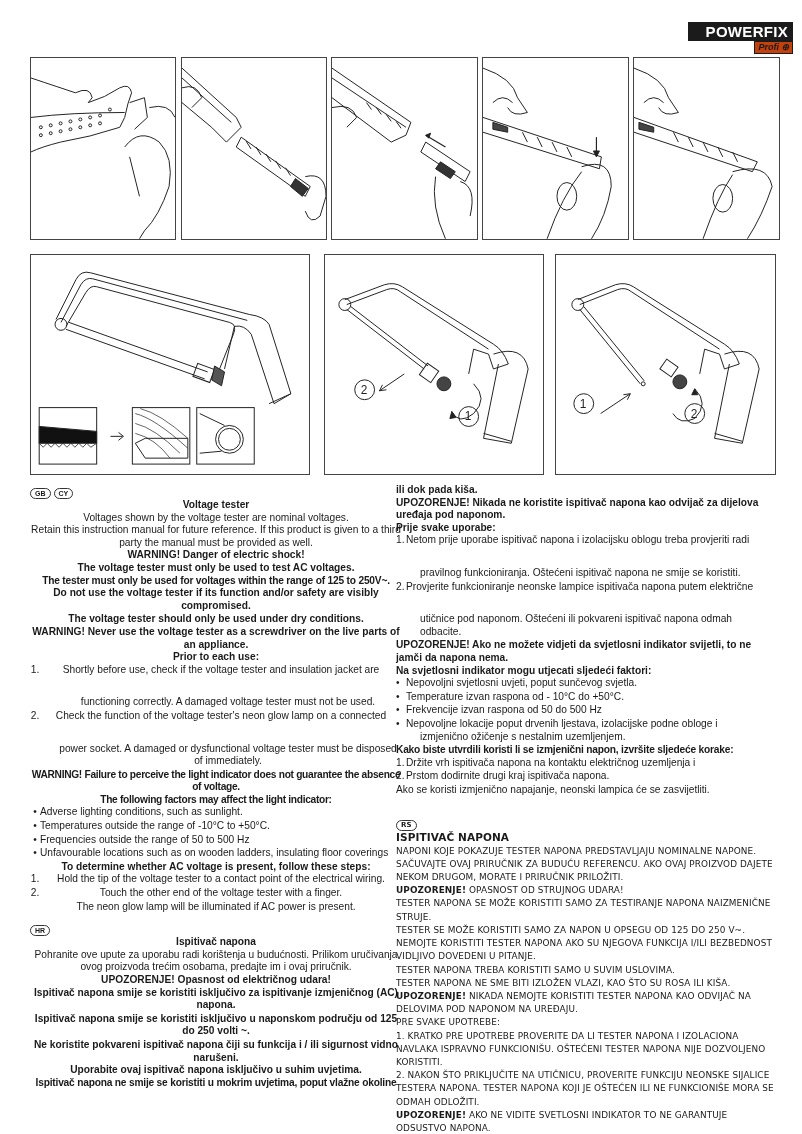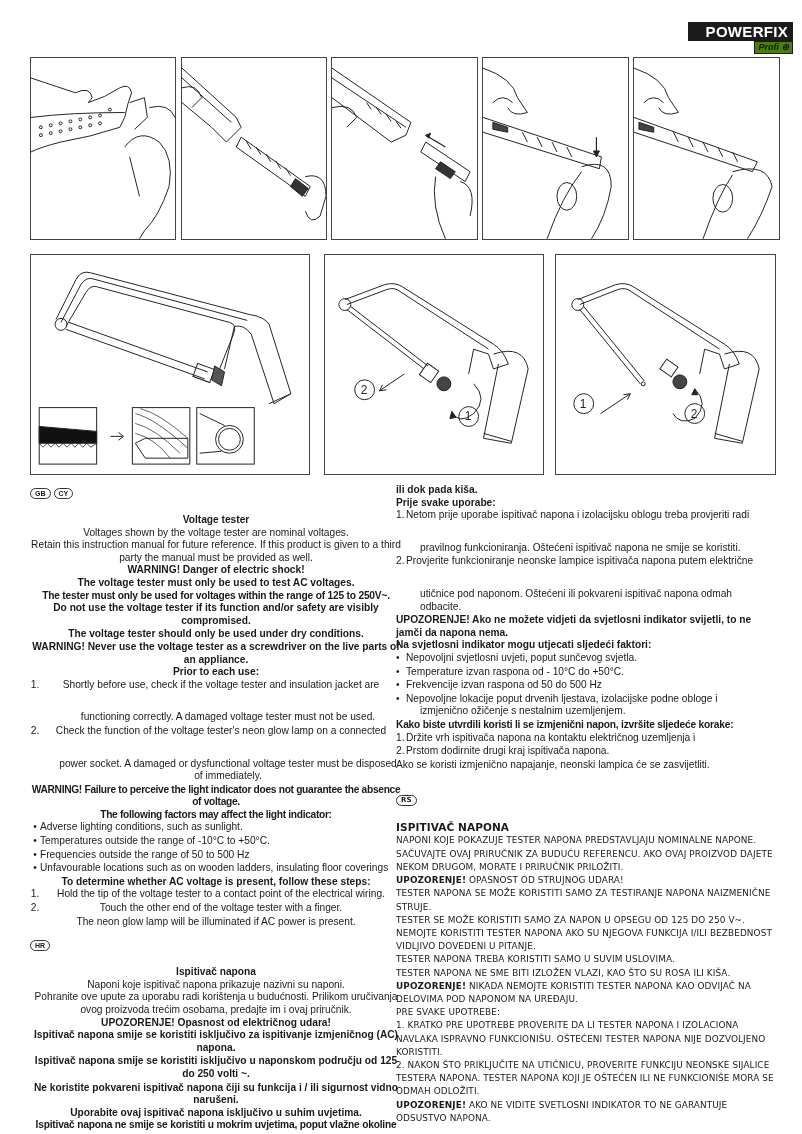--- a/index.html
+++ b/index.html
@@ -1,29 +1,29 @@
 <!DOCTYPE html>
 <html><head>
 <meta charset="utf-8">
 <style>
   * { box-sizing: border-box; margin: 0; padding: 0; }
   html, body { width: 802px; height: 1134px; background: #ffffff; overflow: hidden; }
   body { position: relative; font-family: "Liberation Sans", sans-serif; color: #1a1a1a; }
 
   .logo { position: absolute; left: 683px; top: 22px; width: 110px; height: 32px; }
   .logo .brand { position: absolute; right: 0; top: 0; background: #1b1b1b; color: #fff; font-weight: bold; font-size: 15px; letter-spacing: 0.3px; padding: 2px 5px 2px 18px; line-height: 15px; font-family: "Liberation Sans", sans-serif; }
-  .logo .sub { position: absolute; right: 0; top: 19px; border: 1.5px solid #1b1b1b; font-size: 9px; font-weight: bold; font-style: italic; padding: 0 3px; line-height: 11px; background: #4d7c0f; }
+  .logo .sub { position: absolute; right: 0; top: 19px; border: 1.5px solid #1b1b1b; font-size: 9px; font-weight: bold; font-style: italic; padding: 0 3px; line-height: 11px; background: #c2410c; }
 
   .panel { position: absolute; border: 1.3px solid #444; background: #fff; overflow: hidden; }
   .panel svg { width: 100%; height: 100%; display: block; }
 
   .col { position: absolute; font-size: 10.2px; line-height: 12.6px; }
   .col-left { left: 30px; top: 488px; width: 372px; text-align: center; }
   .col-right { left: 396px; top: 484px; width: 380px; }
-  .badges { display: flex; gap: 3px; margin-bottom: 15px; }
+  .badges { display: flex; gap: 3px; margin-bottom: 0; }
   .badge { display: inline-block; border: 1px solid #333; border-radius: 8px; font-size: 7px; font-weight: bold; padding: 0 4px; line-height: 9px; }
   .b { font-weight: bold; }
   .p { margin-bottom: 1px; }
   .li { display: flex; margin-bottom: 1px; }
   .li .n { width: 10px; flex-shrink: 0; }
   .li .t { flex: 1; }
   .li .t .indent { padding-left: 14px; display: block; margin-top: 20px; }
   .bul { display: flex; margin-bottom: 1px; }
   .bul .n { width: 10px; flex-shrink: 0; }
   .spacer { height: 12px; }
@@ -231,32 +231,32 @@
       <span class="n">2.</span>
       <span class="t">Touch the other end of the voltage tester with a finger.</span>
     </div>
   <div>The neon glow lamp will be illuminated if AC power is present.</div>
 
   <div class="spacer"></div>
   <div class="badges">
     <span class="badge">HR</span>
   </div>
   <div class="b">Ispitivač napona</div>
-  <div>Naponi koje ispitivač napona prikazuje nazivni su naponi.</div>
   <div>Pohranite ove upute za uporabu radi korištenja u budućnosti. Prilikom uručivanja ovog proizvoda trećim osobama, predajte im i ovaj priručnik.</div>
   <div class="b">UPOZORENJE! Opasnost od električnog udara!</div>
   <div class="b p">Ispitivač napona smije se koristiti isključivo za ispitivanje izmjeničnog (AC) napona.</div>
   <div class="b p">Ispitivač napona smije se koristiti isključivo u naponskom području od 125 do 250 volti ~.</div>
   <div class="b">Ne koristite pokvareni ispitivač napona čiji su funkcija i / ili sigurnost vidno narušeni.</div>
   <div class="b">Uporabite ovaj ispitivač napona isključivo u suhim uvjetima.</div>
   <div class="b" style="letter-spacing:-0.2px">Ispitivač napona ne smije se koristiti u mokrim uvjetima, poput vlažne okoline</div>
 </div>
 
 <div class="col col-right">
   <div class="b">ili dok pada kiša.</div>
+  <div class="b">UPOZORENJE! Nikada ne koristite ispitivač napona kao odvijač za dijelova uređaja pod naponom.</div>
   <div class="b">Prije svake uporabe:</div>
   <div class="li">
     <span class="n">1.</span>
     <span class="t"><span>Netom prije uporabe ispitivač napona i izolacijsku oblogu treba provjeriti radi</span><span class="indent">pravilnog funkcioniranja. Oštećeni ispitivač napona ne smije se koristiti.</span></span>
   </div>
   <div class="li">
     <span class="n">2.</span>
     <span class="t"><span>Provjerite funkcioniranje neonske lampice ispitivača napona putem električne</span><span class="indent">utičnice pod naponom. Oštećeni ili pokvareni ispitivač napona odmah odbacite.</span></span>
   </div>
   <div class="b">UPOZORENJE! Ako ne možete vidjeti da svjetlosni indikator svijetli, to ne jamči da napona nema.</div>

